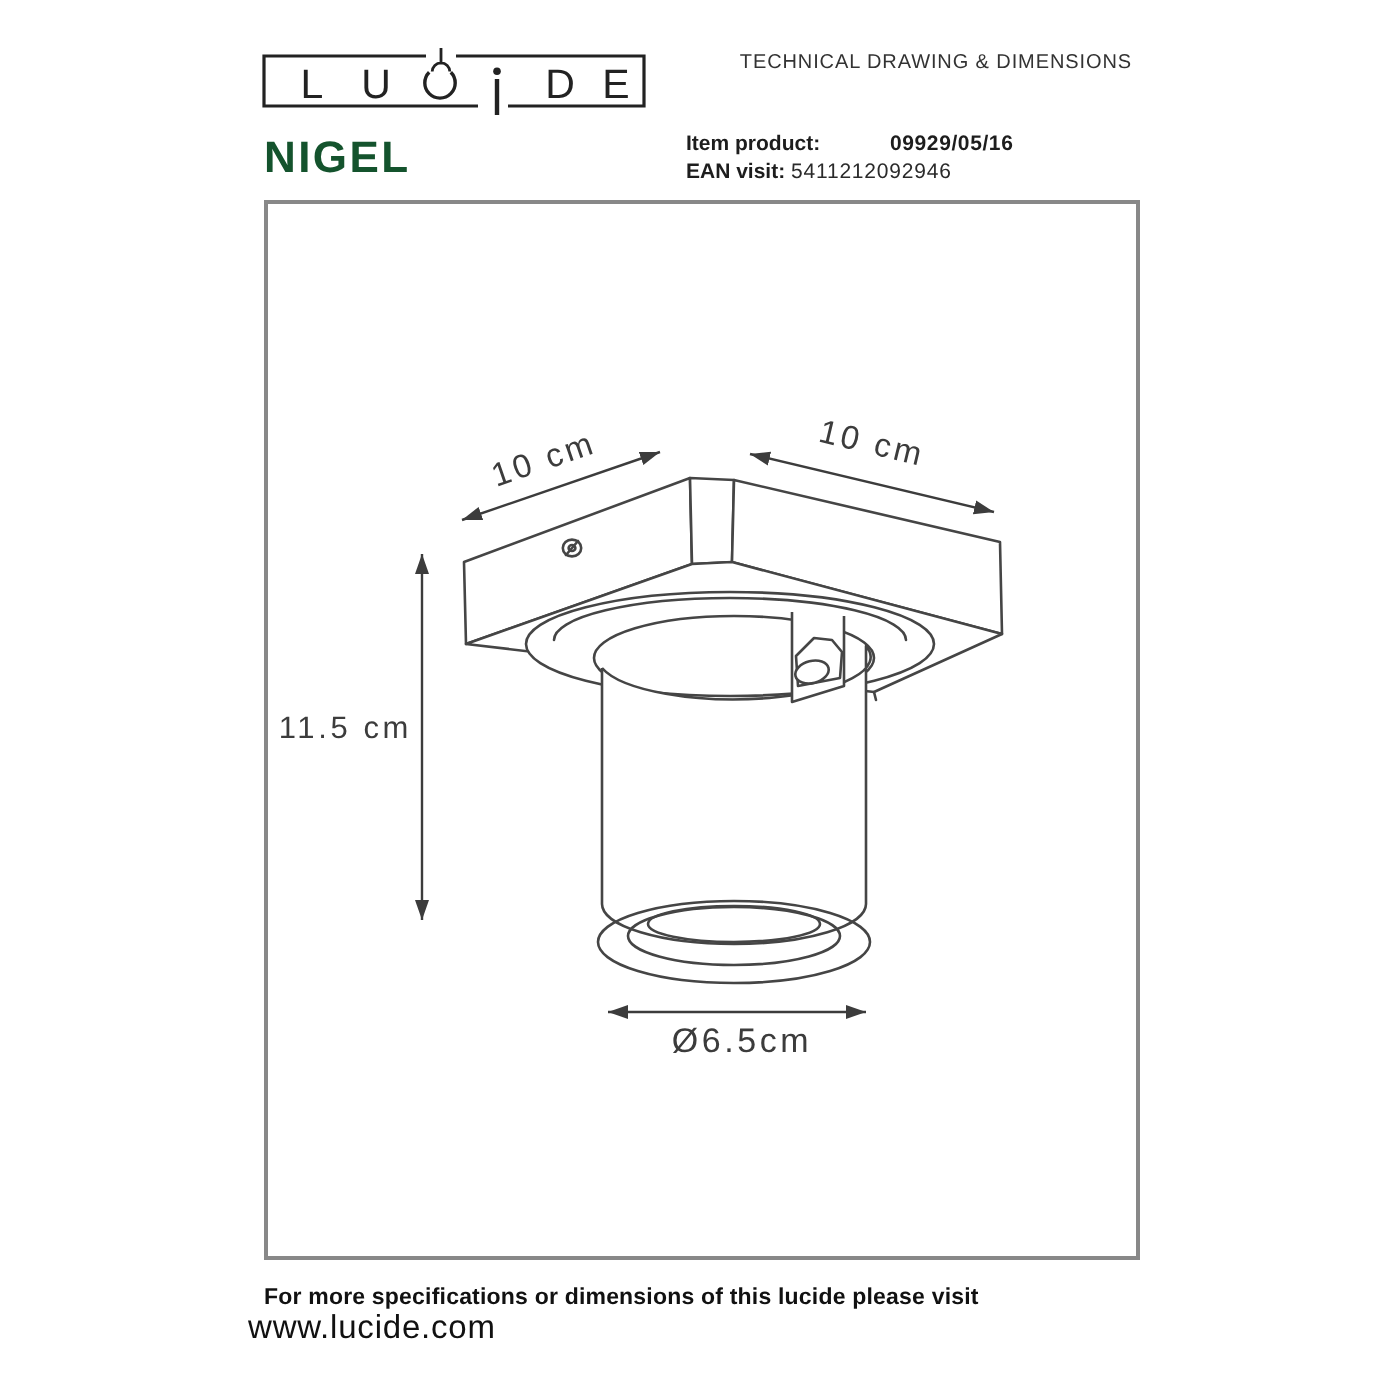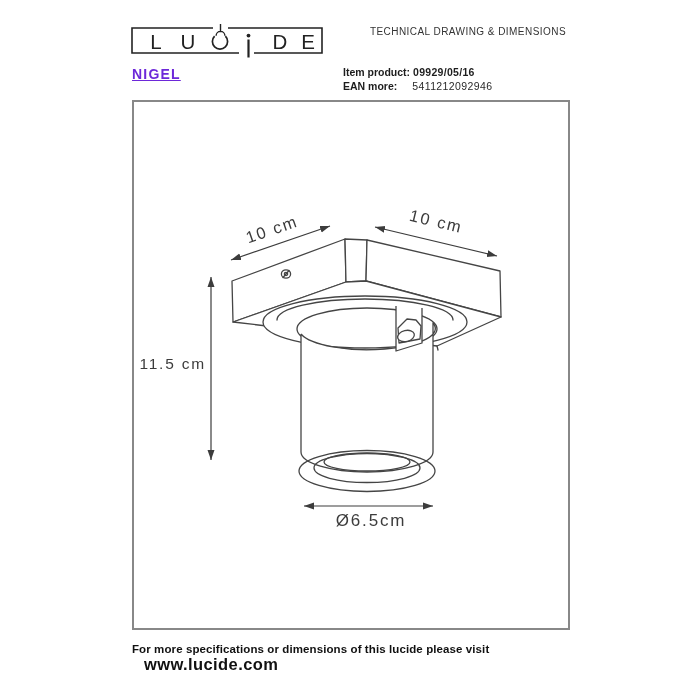--- a/index.html
+++ b/index.html
@@ -3,44 +3,44 @@
 <meta charset="utf-8">
 <style>
   html,body{margin:0;padding:0;background:#ffffff;}
   .page{position:relative;width:700px;height:700px;background:#ffffff;overflow:hidden;
         font-family:"Liberation Sans",sans-serif;color:#1a1a1a;}
   .abs{position:absolute;}
 
   
   .logo-svg{left:126px;top:18px;width:210px;height:46px;}
   .doc-title{right:134px;top:26px;font-size:10px;letter-spacing:.45px;color:#333;font-weight:400;}
-  .product-name{left:132px;top:66px;font-size:14px;font-weight:700;letter-spacing:1.2px;color:#6d28d9;text-decoration:underline;}
+  .product-name{left:132px;top:66px;font-size:22px;font-weight:700;letter-spacing:1.2px;color:#14532d;}
   .item-block{left:343px;top:65px;font-size:10.5px;line-height:14px;color:#1d1d1d;}
   .item-block .lbl{font-weight:700;}
-  .item-block .val-b{font-weight:700;letter-spacing:.3px;}
-  .item-block .val-n{font-weight:400;letter-spacing:.4px;color:#2a2a2a;margin-left:12px;}
+  .item-block .val-b{font-weight:700;letter-spacing:.3px;margin-left:32px;}
+  .item-block .val-n{font-weight:400;letter-spacing:.4px;color:#2a2a2a;}
 
   
   .frame{left:132px;top:100px;width:438px;height:530px;border:2px solid #888;box-sizing:border-box;}
   .drawing-svg{left:132px;top:100px;width:438px;height:530px;}
 
   
   .ln{stroke:#454545;stroke-width:1.3;fill:none;stroke-linejoin:round;stroke-linecap:round;}
   .face{stroke:#454545;stroke-width:1.3;fill:#ffffff;stroke-linejoin:round;}
   .dim{stroke:#3c3c3c;stroke-width:1.2;fill:none;}
   .dim-label{font-family:"Liberation Sans",sans-serif;font-weight:300;fill:#3c3c3c;letter-spacing:1.8px;}
   .fs-a{font-size:16.5px;}
   .fs-b{font-size:15.5px;}
   .fs-c{font-size:17px;}
   .logo-letter{font-family:"Liberation Sans",sans-serif;font-weight:300;font-size:20.5px;fill:#222;}
   .logo-stroke{stroke:#222;fill:none;}
 
   
   .footer-line1{left:132px;top:643px;font-size:11.5px;font-weight:700;color:#111;letter-spacing:.1px;}
-  .footer-line2{left:144px;top:655px;font-size:16.5px;font-weight:700;color:#111;letter-spacing:.4px;}
+  .footer-line2{left:124px;top:655px;font-size:16.5px;font-weight:400;color:#111;letter-spacing:.4px;}
 </style>
 </head>
 <body>
 
 <div class="page">
 
   <svg class="abs logo-svg" viewBox="126 18 210 46">
 
     <path class="logo-stroke" stroke-width="1.6" d="M213,28 L132,28 L132,53 L239,53 M254,53 L322,53 L322,28 L228,28"></path>
     <text class="logo-letter" x="156" y="49" text-anchor="middle">L</text>
@@ -58,21 +58,21 @@
   <div class="abs doc-title">TECHNICAL DRAWING &amp; DIMENSIONS</div>
 
   <div class="abs product-name">NIGEL</div>
 
   <div class="abs item-block">
     <div>
       <span class="lbl">Item product:</span>
       <span class="val-b">09929/05/16</span>
     </div>
     <div>
-      <span class="lbl">EAN more:</span>
+      <span class="lbl">EAN visit:</span>
       <span class="val-n">5411212092946</span>
     </div>
   </div>
 
   <div class="abs frame"></div>
 
   <svg class="abs drawing-svg" viewBox="132 100 438 530">
     <defs>
       <marker id="arr" markerWidth="11" markerHeight="8" refX="10" refY="4" orient="auto-start-reverse" markerUnits="userSpaceOnUse">
         <path d="M0,0.5 L10,4 L0,7.5 Z" fill="#3c3c3c"></path>

